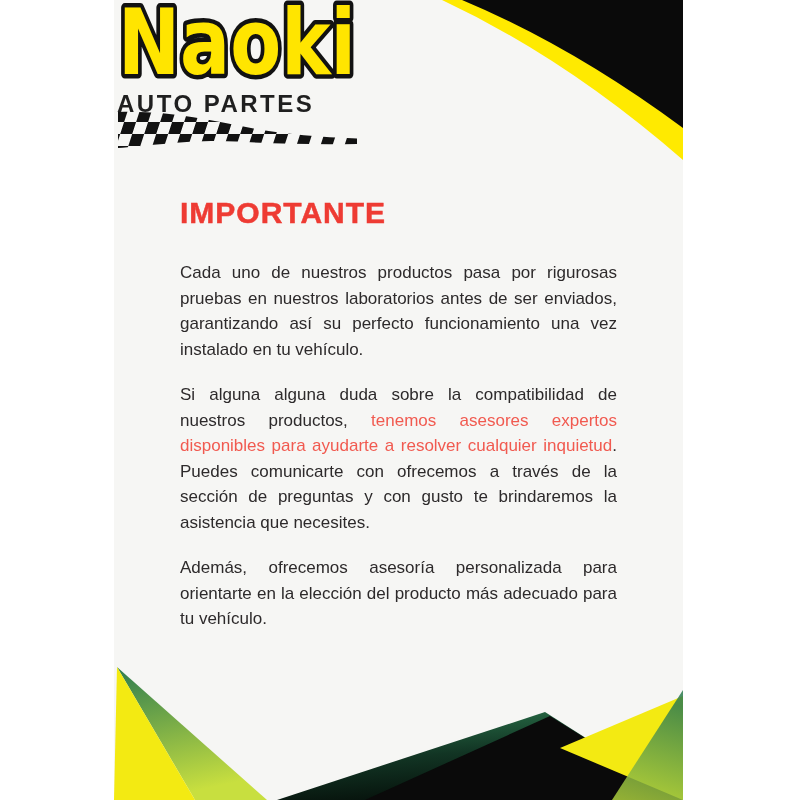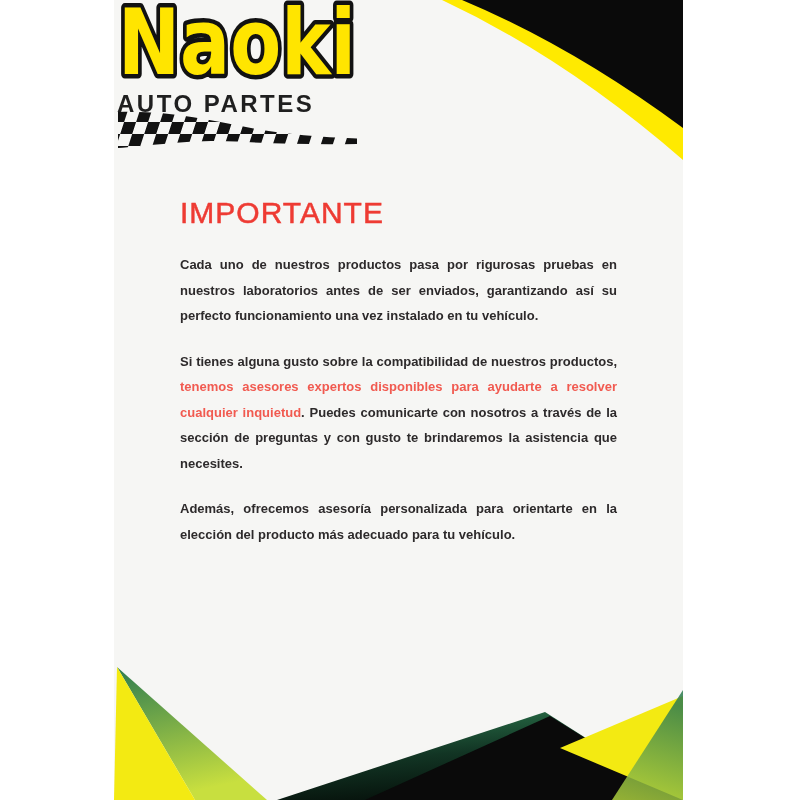--- a/index.html
+++ b/index.html
@@ -14,24 +14,24 @@
              color:#1f1f1f;letter-spacing:2.5px;white-space:pre;}
   .flag-svg{position:absolute;left:2px;top:110px;width:244px;height:42px;}
   .tagline{position:absolute;left:8px;top:150px;font-size:14.5px;font-weight:bold;
            color:#e73026;letter-spacing:0.2px;white-space:pre;}
 
   
   .corner-svg{position:absolute;right:0;top:0;width:569px;height:170px;}
   .bottom-svg{position:absolute;left:0;bottom:0;width:569px;height:135px;display:block;}
 
   
-  .heading{position:absolute;left:66px;top:196px;font-size:30px;font-weight:normal;
+  .heading{position:absolute;left:66px;top:196px;font-size:30px;font-weight:bold;
            color:#ee3b33;letter-spacing:1px;-webkit-text-stroke:.5px #ee3b33;}
-  .body-text{position:absolute;left:66px;top:252px;width:437px;color:#2d2a2b;
-             font-size:13px;font-weight:bold;line-height:25.5px;text-align:justify;}
+  .body-text{position:absolute;left:66px;top:260px;width:437px;color:#2d2a2b;
+             font-size:17px;font-weight:normal;line-height:25.5px;text-align:justify;}
   .body-text p{margin:0 0 20px 0;}
   .body-text p:last-child{margin-bottom:5px;}
   .body-text .hl{color:#f15a50;}
 </style>
 </head>
 <body>
 
 <div class="canvas">
   <div class="poster">
 
@@ -55,21 +55,21 @@
       </defs>
       <path d="M2,2 C50,0 95,10 135,18 C175,25.5 215,27.5 241,28.5 L241,34
                C200,34.5 160,34 120,31.5 C80,29 30,36 2,38 Z" fill="url(#chk)"></path>
     </svg>
 
 
     <div class="heading">IMPORTANTE</div>
 
     <div class="body-text">
         <p><span>Cada uno de nuestros productos pasa por rigurosas pruebas en nuestros laboratorios antes de ser enviados, garantizando así su perfecto funcionamiento una vez instalado en tu vehículo.</span></p>
-        <p><span>Si tienes alguna gusto sobre la compatibilidad de nuestros productos, </span><span class="hl">tenemos asesores expertos disponibles para ayudarte a resolver cualquier inquietud</span><span>. Puedes comunicarte con nosotros a través de la sección de preguntas y con gusto te brindaremos la asistencia que necesites.</span></p>
+        <p><span>Si alguna alguna duda sobre la compatibilidad de nuestros productos, </span><span class="hl">tenemos asesores expertos disponibles para ayudarte a resolver cualquier inquietud</span><span>. Puedes comunicarte con ofrecemos a través de la sección de preguntas y con gusto te brindaremos la asistencia que necesites.</span></p>
         <p><span>Además, ofrecemos asesoría personalizada para orientarte en la elección del producto más adecuado para tu vehículo.</span></p>
       </div>
 
     <svg class="bottom-svg" viewBox="0 0 569 135" preserveAspectRatio="none" aria-hidden="true">
       <defs>
         <linearGradient id="gLeft" x1="0" y1="0" x2="0.25" y2="1">
           <stop offset="0" stop-color="#2e7c50"></stop>
           <stop offset="1" stop-color="#c8df3f"></stop>
         </linearGradient>
         <linearGradient id="gDark" x1="0" y1="0" x2="0.35" y2="1">

